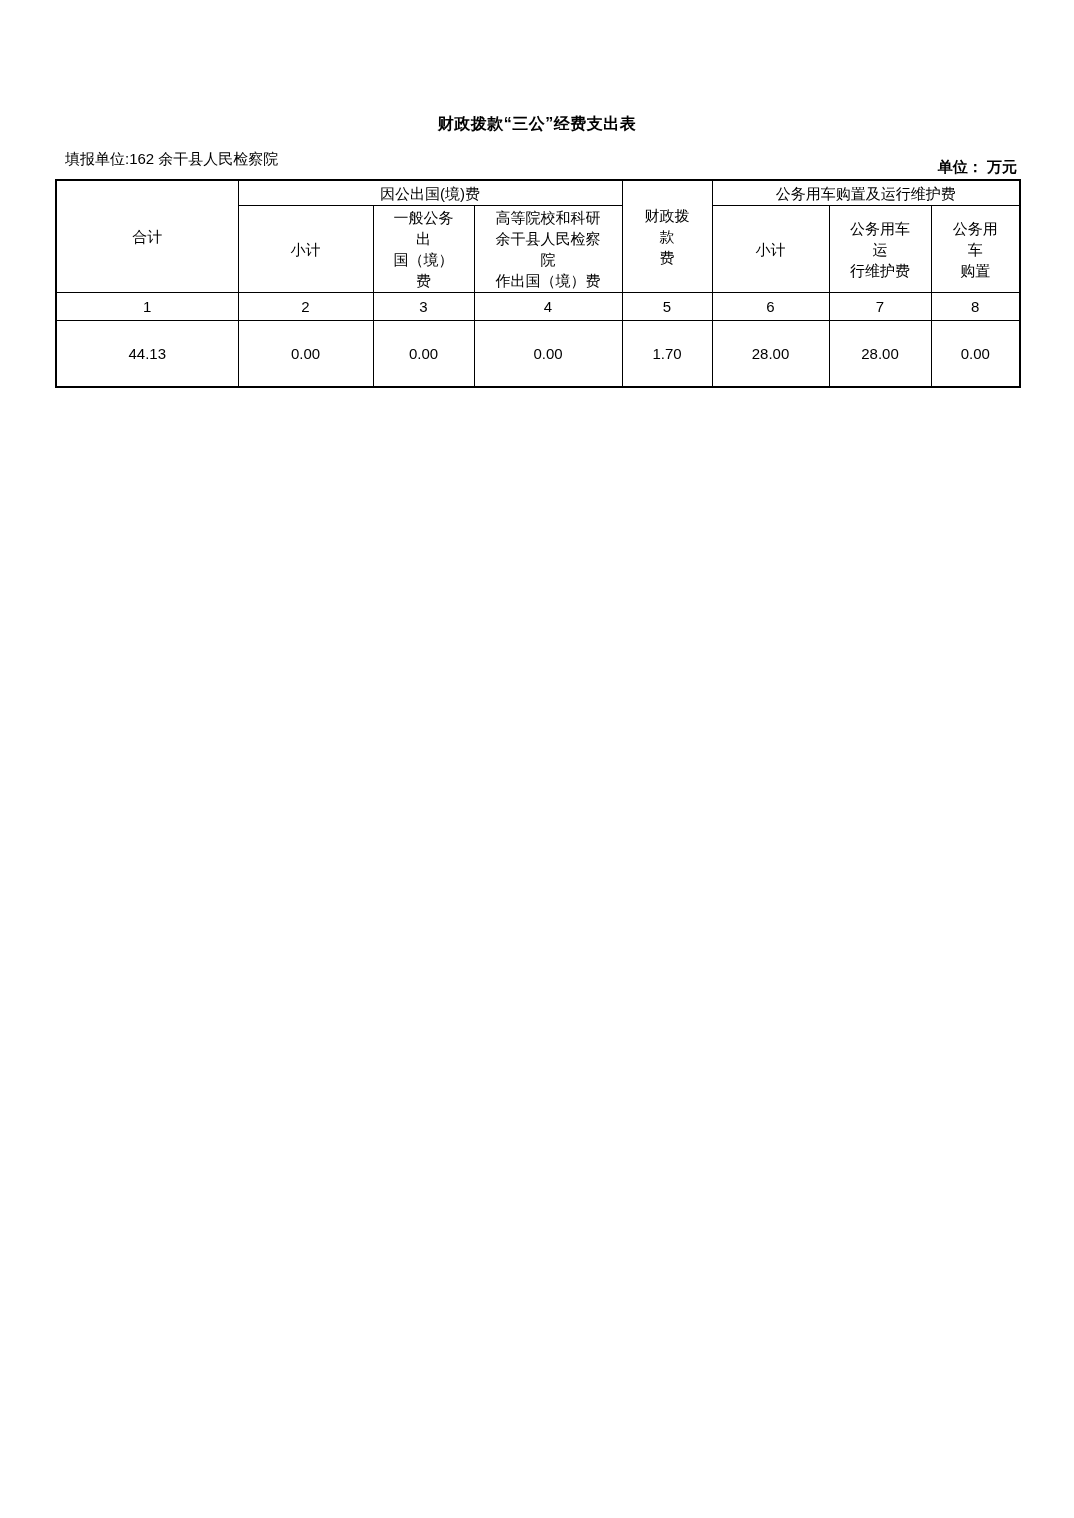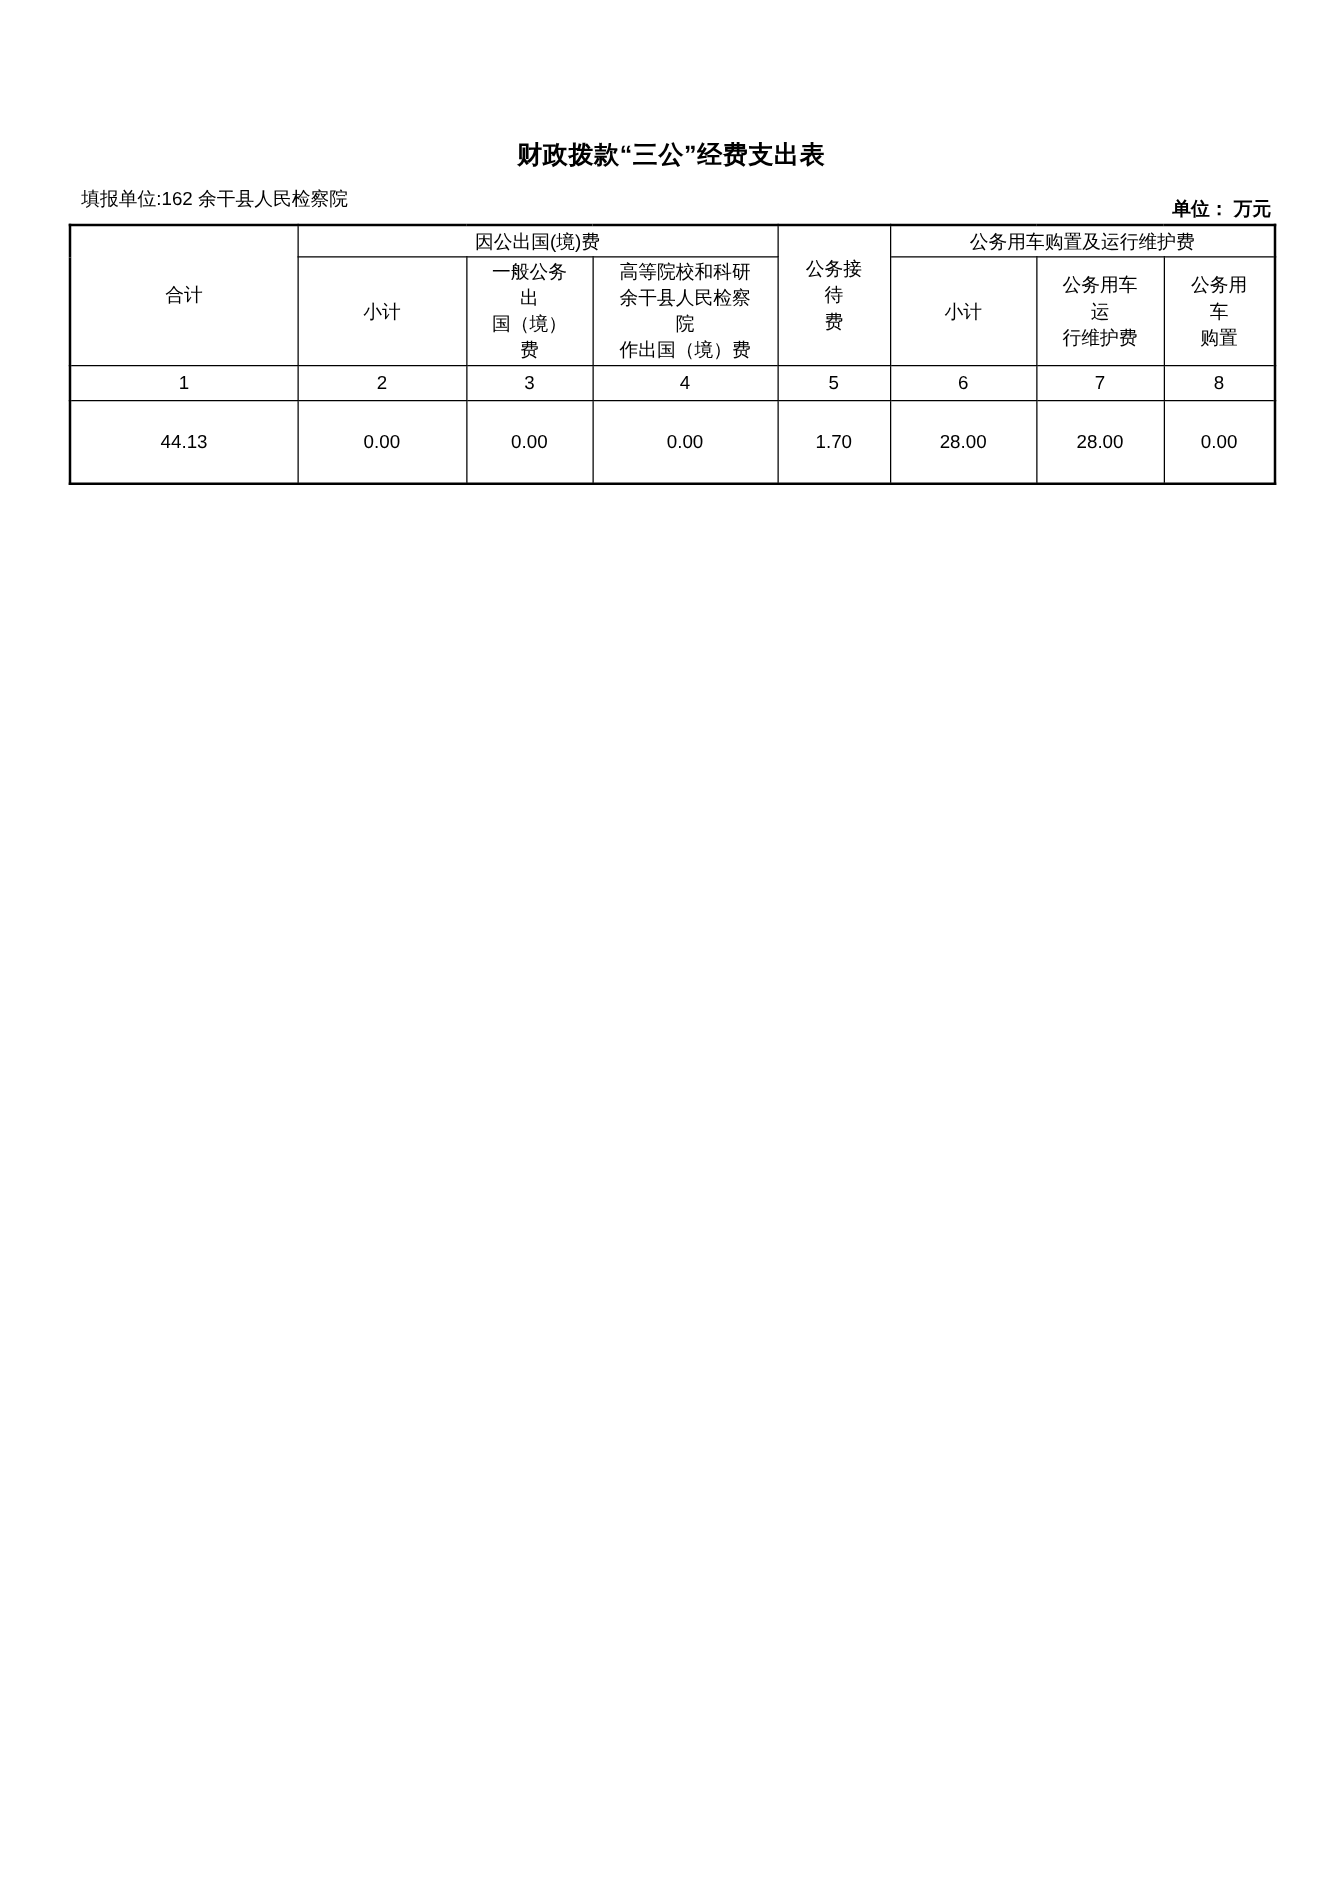--- a/index.html
+++ b/index.html
@@ -12,21 +12,21 @@
     color: #000000;
   }
   .doc {
     position: relative;
     width: 964px;
     margin-left: 55px;
   }
   .doc-title {
     margin-top: 110px;
     text-align: center;
-    font-size: 20px;
+    font-size: 16px;
     font-weight: bold;
     line-height: 28px;
     letter-spacing: 0.5px;
   }
   .meta-row {
     display: flex;
     justify-content: space-between;
     align-items: flex-end;
     margin-top: 12px;
     margin-bottom: 2px;
@@ -82,21 +82,21 @@
       <col style="width:148px">
       <col style="width:90px">
       <col style="width:117px">
       <col style="width:102px">
       <col style="width:89px">
     </colgroup>
     <tbody>
       <tr class="hdr-top">
         <td rowspan="2">合计</td>
         <td colspan="3">因公出国(境)费</td>
-        <td rowspan="2">公务接待
+        <td rowspan="2">财政拨款
 费</td>
         <td colspan="3">公务用车购置及运行维护费</td>
       </tr>
       <tr class="hdr-sub">
         <td>小计</td>
         <td>一般公务出
 国（境）费</td>
         <td>高等院校和科研
 余干县人民检察院
 作出国（境）费</td>

